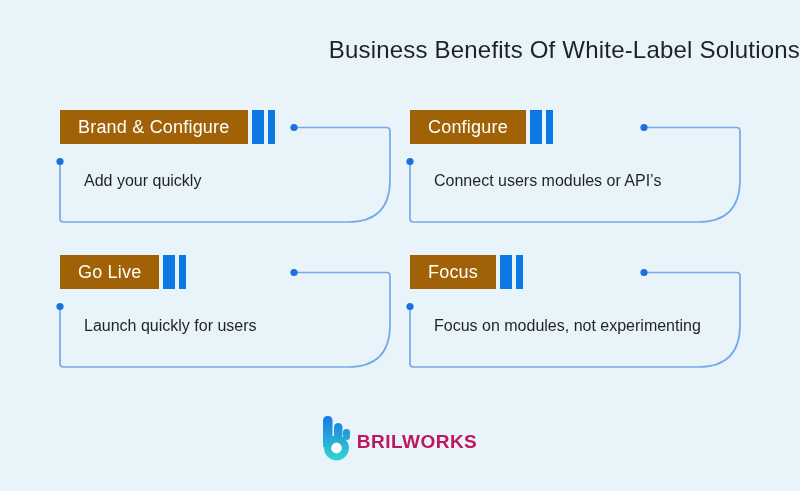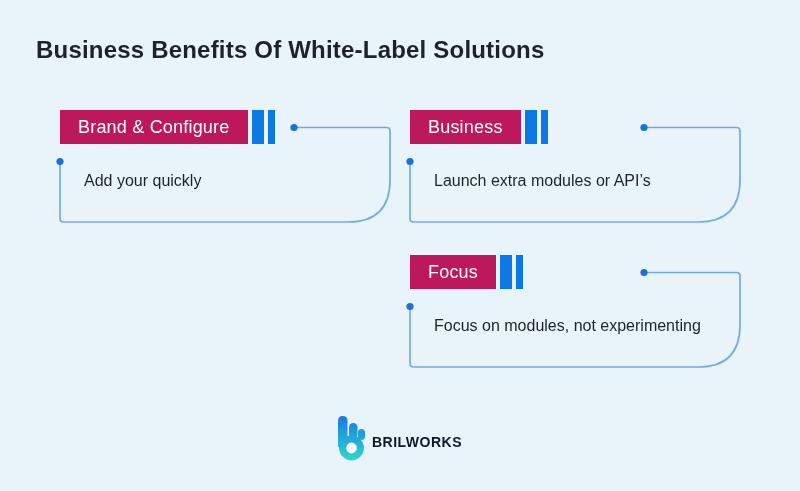--- a/index.html
+++ b/index.html
@@ -10,36 +10,36 @@
     height: 491px;
     margin: 0 auto;
     background: #E8F4F9;
     font-family: "Liberation Sans", sans-serif;
     overflow: hidden;
   }
   .title {
     position: absolute;
     top: 36px; left: 0;
     width: 100%;
-    text-align: left;
+    text-align: right;
     font-size: 24px;
-    font-weight: 700;
+    font-weight: 400;
     letter-spacing: 0.2px;
     color: #1F2227;
     padding-left: 36px;
   }
   .panel { position: absolute; width: 340px; height: 120px; }
   .panel.p0 { left: 60px;  top: 110px; }
   .panel.p1 { left: 410px; top: 110px; }
   .panel.p2 { left: 60px;  top: 255px; }
   .panel.p3 { left: 410px; top: 255px; text-align: right; }
 
   .pill-row { display: flex; gap: 4px; height: 34px; align-items: stretch; }
   .pill {
-    background: #be185d;
+    background: #a16207;
     color: #ffffff;
     display: flex;
     align-items: center;
     padding: 16px 18px;
     font-size: 18px;
     letter-spacing: 0.2px;
     white-space: nowrap;
   }
   .bar { background: #0A79E6; }
   .bar.wide   { width: 12px; }
@@ -59,24 +59,24 @@
     position: absolute;
     left: 0; top: 414px;
     width: 100%;
     height: 48px;
     display: flex;
     justify-content: center;
     align-items: center;
     gap: 7px;
   }
   .brand-name {
-    font-size: 14px;
+    font-size: 19px;
     font-weight: 700;
     letter-spacing: 0.5px;
-    color: #0f172a;
+    color: #be185d;
     margin-top: 7px;
   }
 </style>
 </head>
 <body>
 
 <div class="canvas">
 
   <h1 class="title">Business Benefits Of White-Label Solutions</h1>
 
@@ -92,33 +92,48 @@
       <path d="M 238 17.5 H 330.5 Q 334 17.5 334 21 V 70 Q 334 112 292 112 H 7.5 Q 4 112 4 108.5 V 51.5" fill="none" stroke="#74A9E9" stroke-width="1.7"></path>
       <circle cx="238" cy="17.5" r="3.6" fill="#1A70DC"></circle>
       <circle cx="4" cy="51.5" r="3.6" fill="#1A70DC"></circle>
     </svg>
     <p class="desc">Add your quickly</p>
   </section>
 
   <section class="panel p1">
     <div class="pill-row">
       <div class="pill">
-        <span>Business</span>
+        <span>Configure</span>
       </div>
       <div class="bar wide"></div>
       <div class="bar narrow"></div>
     </div>
     <svg class="connector" width="340" height="120" viewBox="0 0 340 120">
       <path d="M 238 17.5 H 330.5 Q 334 17.5 334 21 V 70 Q 334 112 292 112 H 7.5 Q 4 112 4 108.5 V 51.5" fill="none" stroke="#74A9E9" stroke-width="1.7"></path>
       <circle cx="238" cy="17.5" r="3.6" fill="#1A70DC"></circle>
       <circle cx="4" cy="51.5" r="3.6" fill="#1A70DC"></circle>
     </svg>
-    <p class="desc">Launch extra modules or API’s</p>
+    <p class="desc">Connect users modules or API’s</p>
   </section>
 
+  <section class="panel p2">
+    <div class="pill-row">
+      <div class="pill">
+        <span>Go Live</span>
+      </div>
+      <div class="bar wide"></div>
+      <div class="bar narrow"></div>
+    </div>
+    <svg class="connector" width="340" height="120" viewBox="0 0 340 120">
+      <path d="M 238 17.5 H 330.5 Q 334 17.5 334 21 V 70 Q 334 112 292 112 H 7.5 Q 4 112 4 108.5 V 51.5" fill="none" stroke="#74A9E9" stroke-width="1.7"></path>
+      <circle cx="238" cy="17.5" r="3.6" fill="#1A70DC"></circle>
+      <circle cx="4" cy="51.5" r="3.6" fill="#1A70DC"></circle>
+    </svg>
+    <p class="desc">Launch quickly for users</p>
+  </section>
 
   <section class="panel p3">
     <div class="pill-row">
       <div class="pill">
         <span>Focus</span>
       </div>
       <div class="bar wide"></div>
       <div class="bar narrow"></div>
     </div>
     <svg class="connector" width="340" height="120" viewBox="0 0 340 120">

